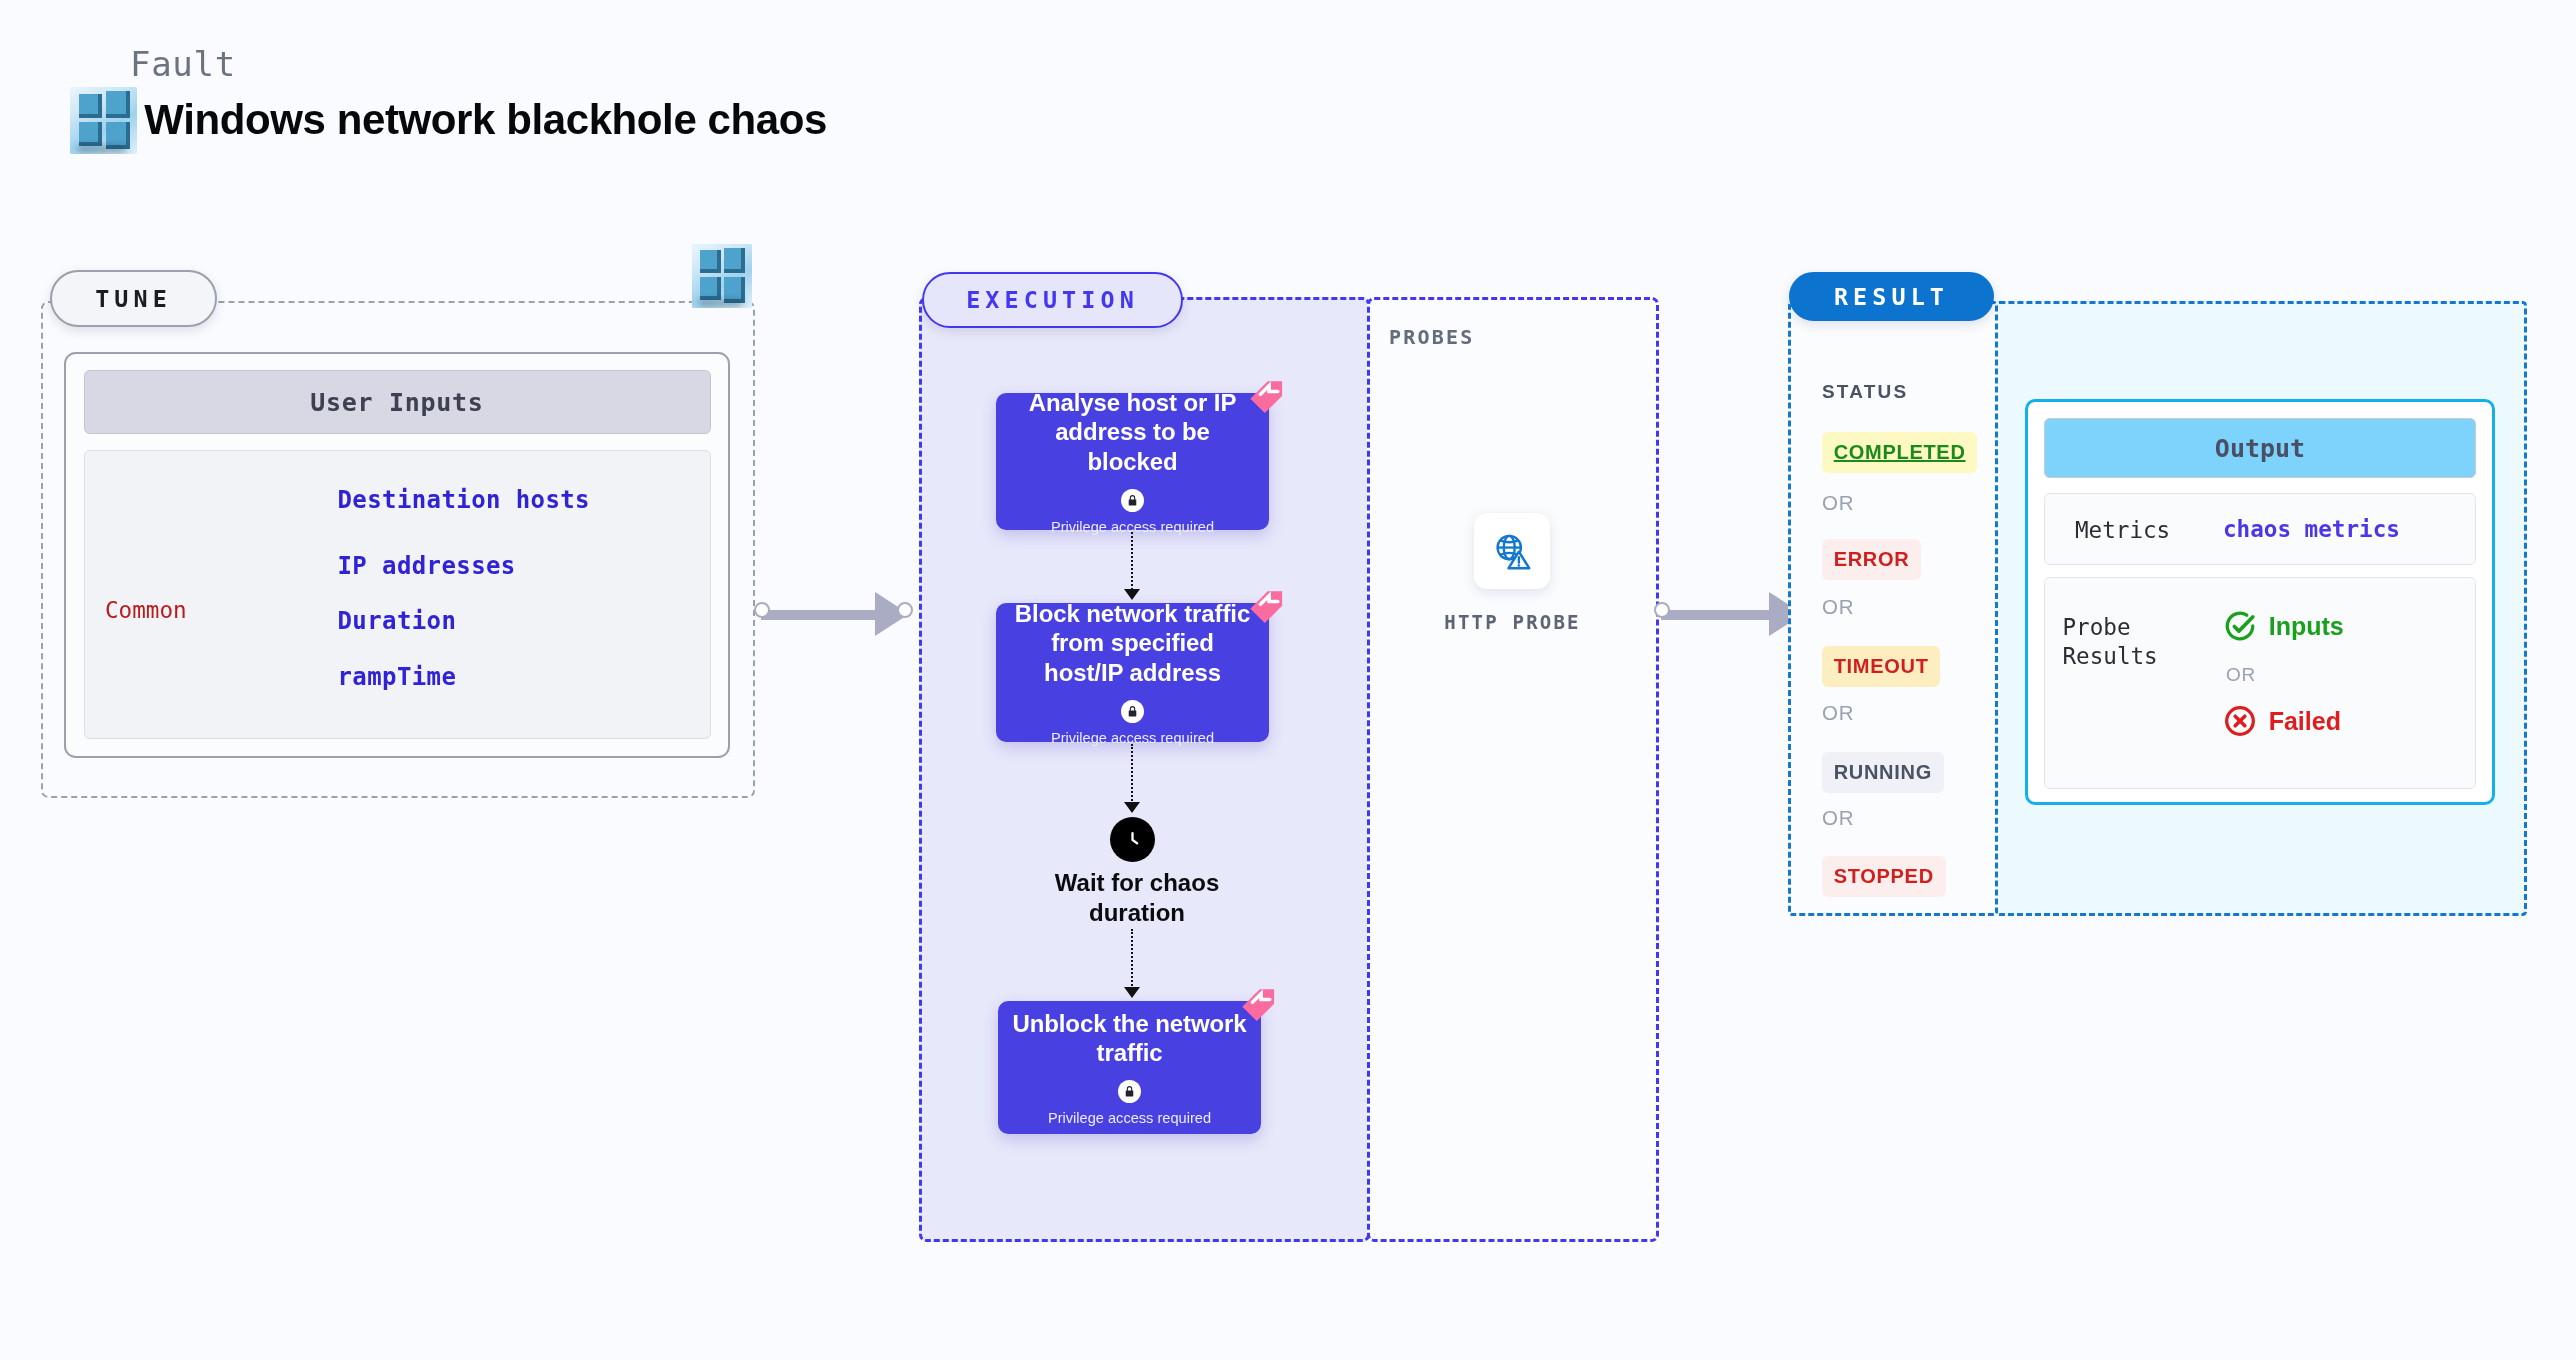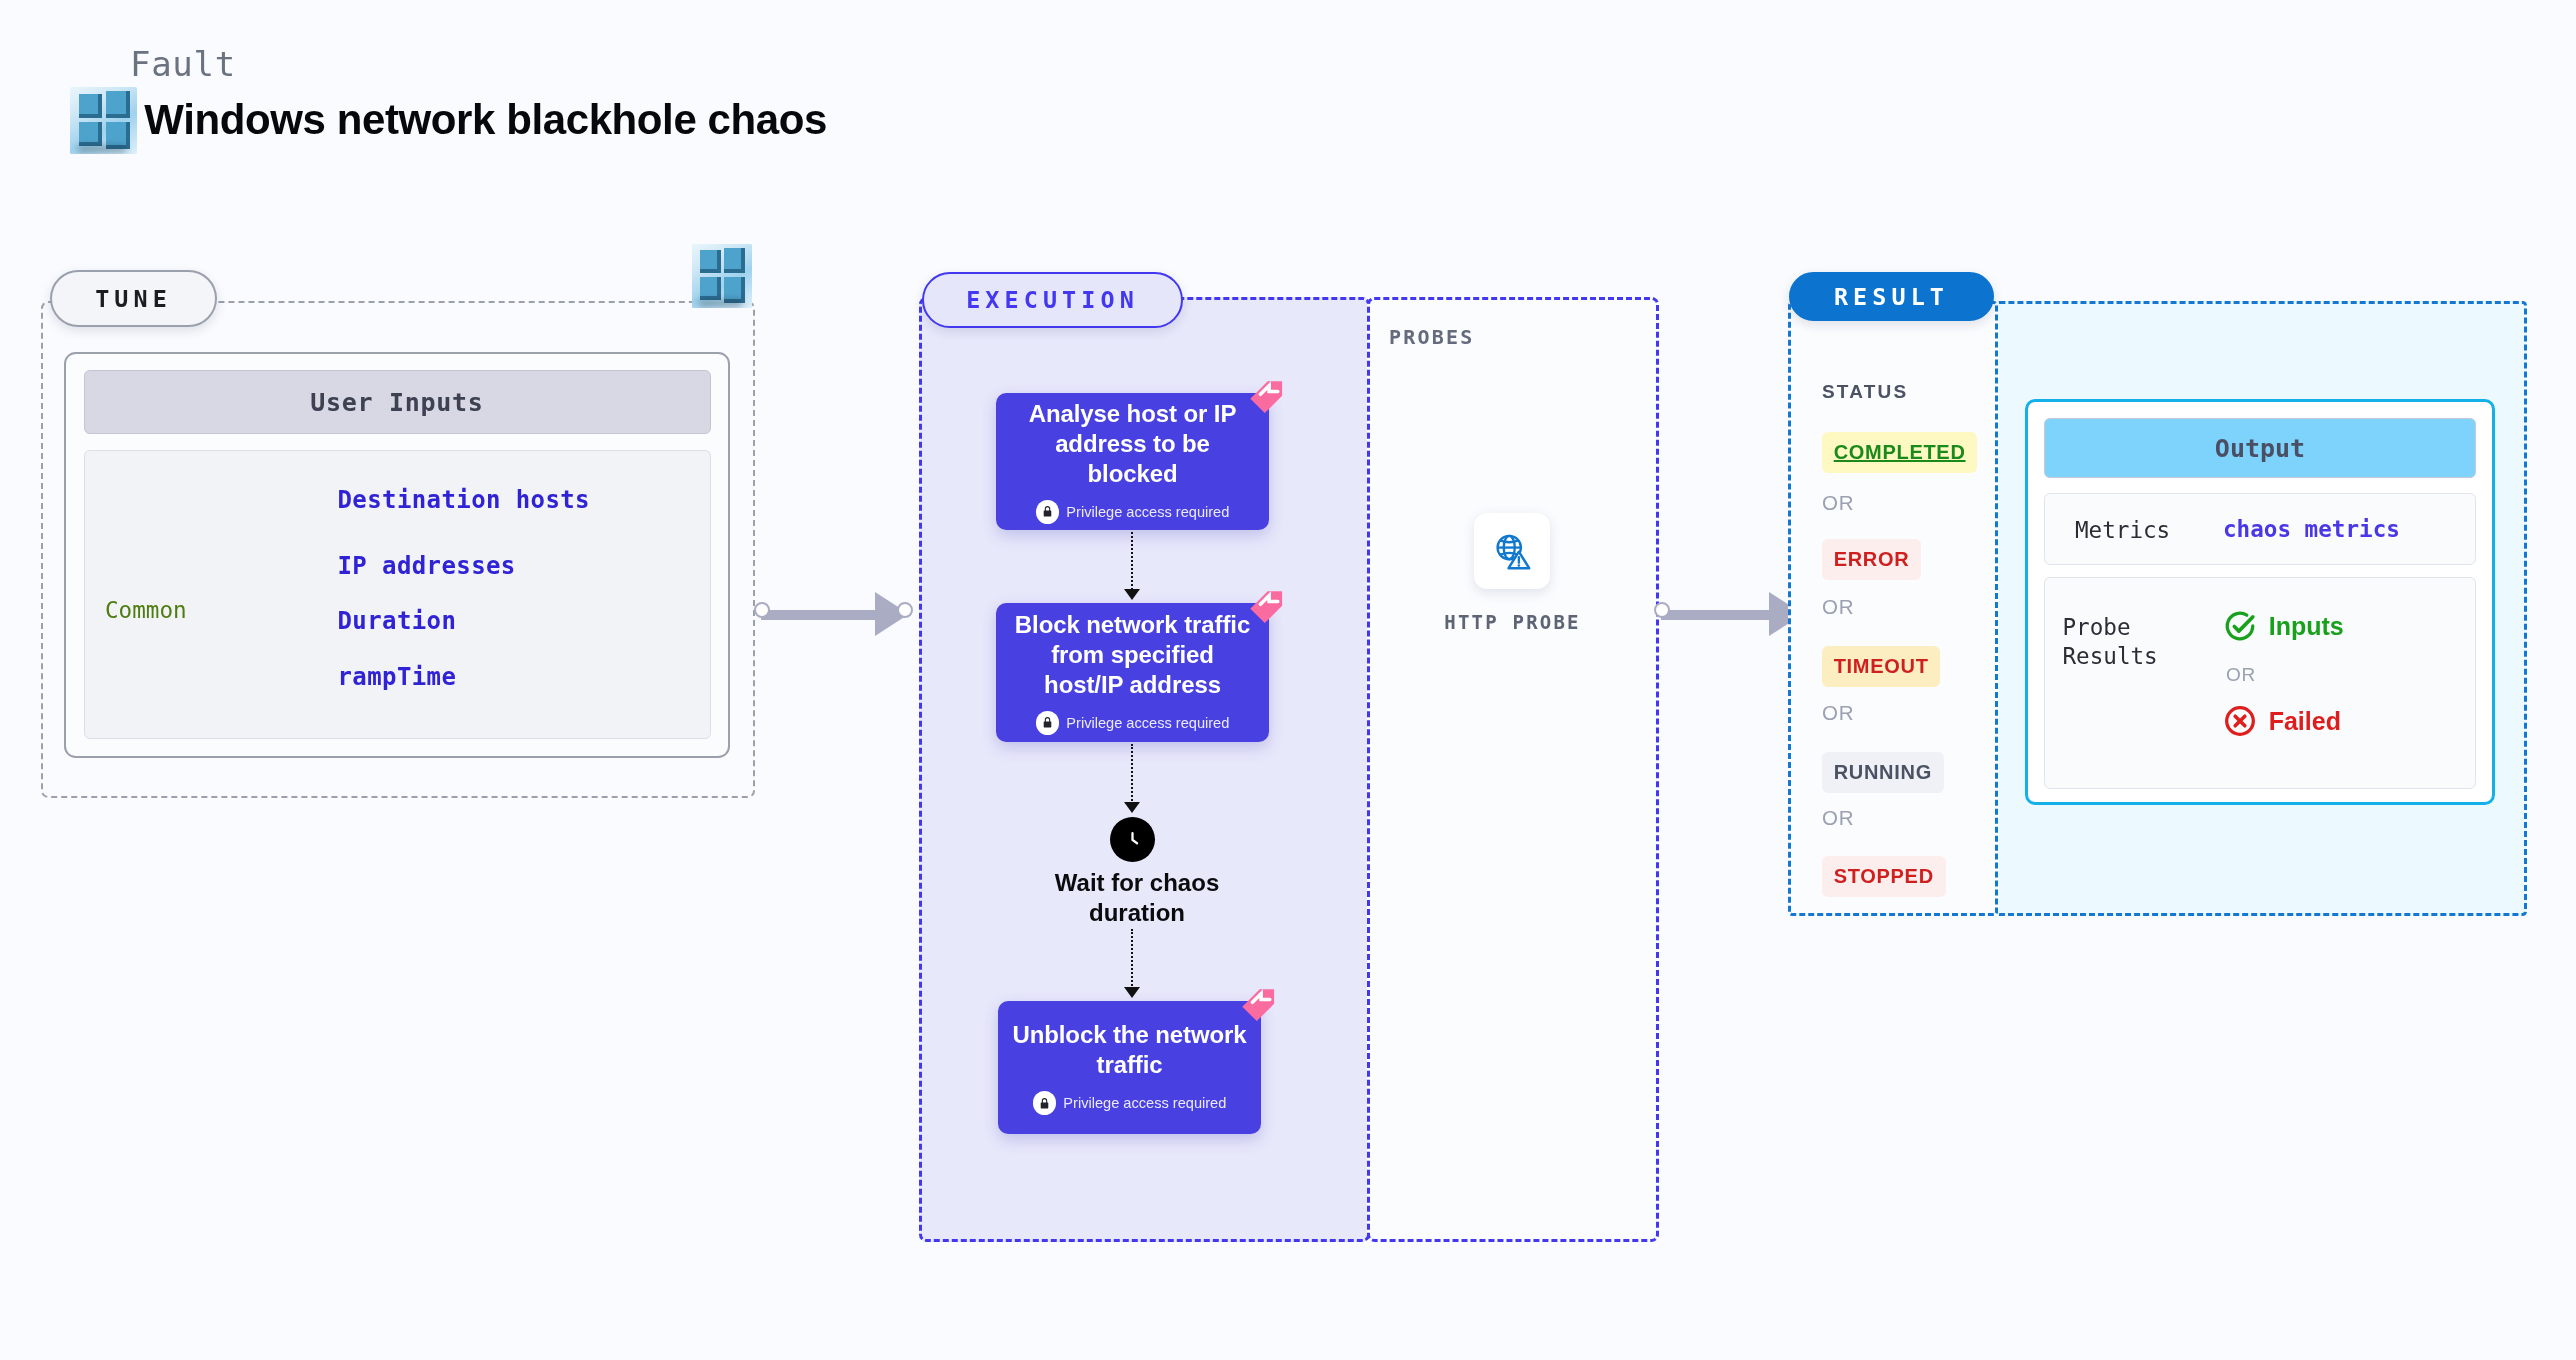--- a/index.html
+++ b/index.html
@@ -65,21 +65,21 @@
     border-radius: 5.8px; display: flex; align-items: center; justify-content: center;
     font-family: "DejaVu Sans Mono", monospace; font-size: 25px;
     font-weight: 700; color: #3d4152; letter-spacing: 0.7px;
   }
   .ui-body {
     position: absolute; background: #f2f3f7; border: 1.5px solid #dcdee6;
     border-radius: 5.8px;
   }
   .ui-common {
     position: absolute; font-family: "DejaVu Sans Mono", monospace;
-    font-size: 22.6px; color: #4d7c0f;
+    font-size: 22.6px; color: #b91c1c;
   }
   .ui-param {
     position: absolute; font-family: "DejaVu Sans Mono", monospace;
     font-size: 24px; font-weight: 700; color: #3023d6; letter-spacing: 0.4px;
   }
 
   
   .conn { position: absolute; height: 44px; }
   .conn .bar  { position:absolute; top:17.5px; left:7.3px; height:10.2px; background:#a9acc2; }
   .conn .head {
@@ -97,21 +97,21 @@
     position: absolute; background: #4840e0; border-radius: 10.2px;
     box-shadow: 0 5.8px 14.6px rgba(60,55,180,.22);
     display: flex; flex-direction: column; align-items: center;
     justify-content: center; padding: 10.2px 13px;
   }
   .exec-title {
     color:#fff; font-size:24px; font-weight:700; line-height:1.24;
     text-align:center; letter-spacing:-0.1px;
   }
   .exec-priv {
-    display:flex; align-items:center; gap:7.3px; margin-top:11.7px;
+    display:flex; align-items:center; gap:7.3px; margin-top:11.7px;flex-direction:column;
   }
   .lock-circle {
     width:23.4px; height:23.4px; border-radius:50%; background:#fff;
     display:flex; align-items:center; justify-content:center;
   }
   .exec-priv-text { color:#eceaff; font-size:14.6px; }
   .badge-corner {
     position:absolute; right:-16px; top:-16px; width:39px; height:39px;
   }
 

